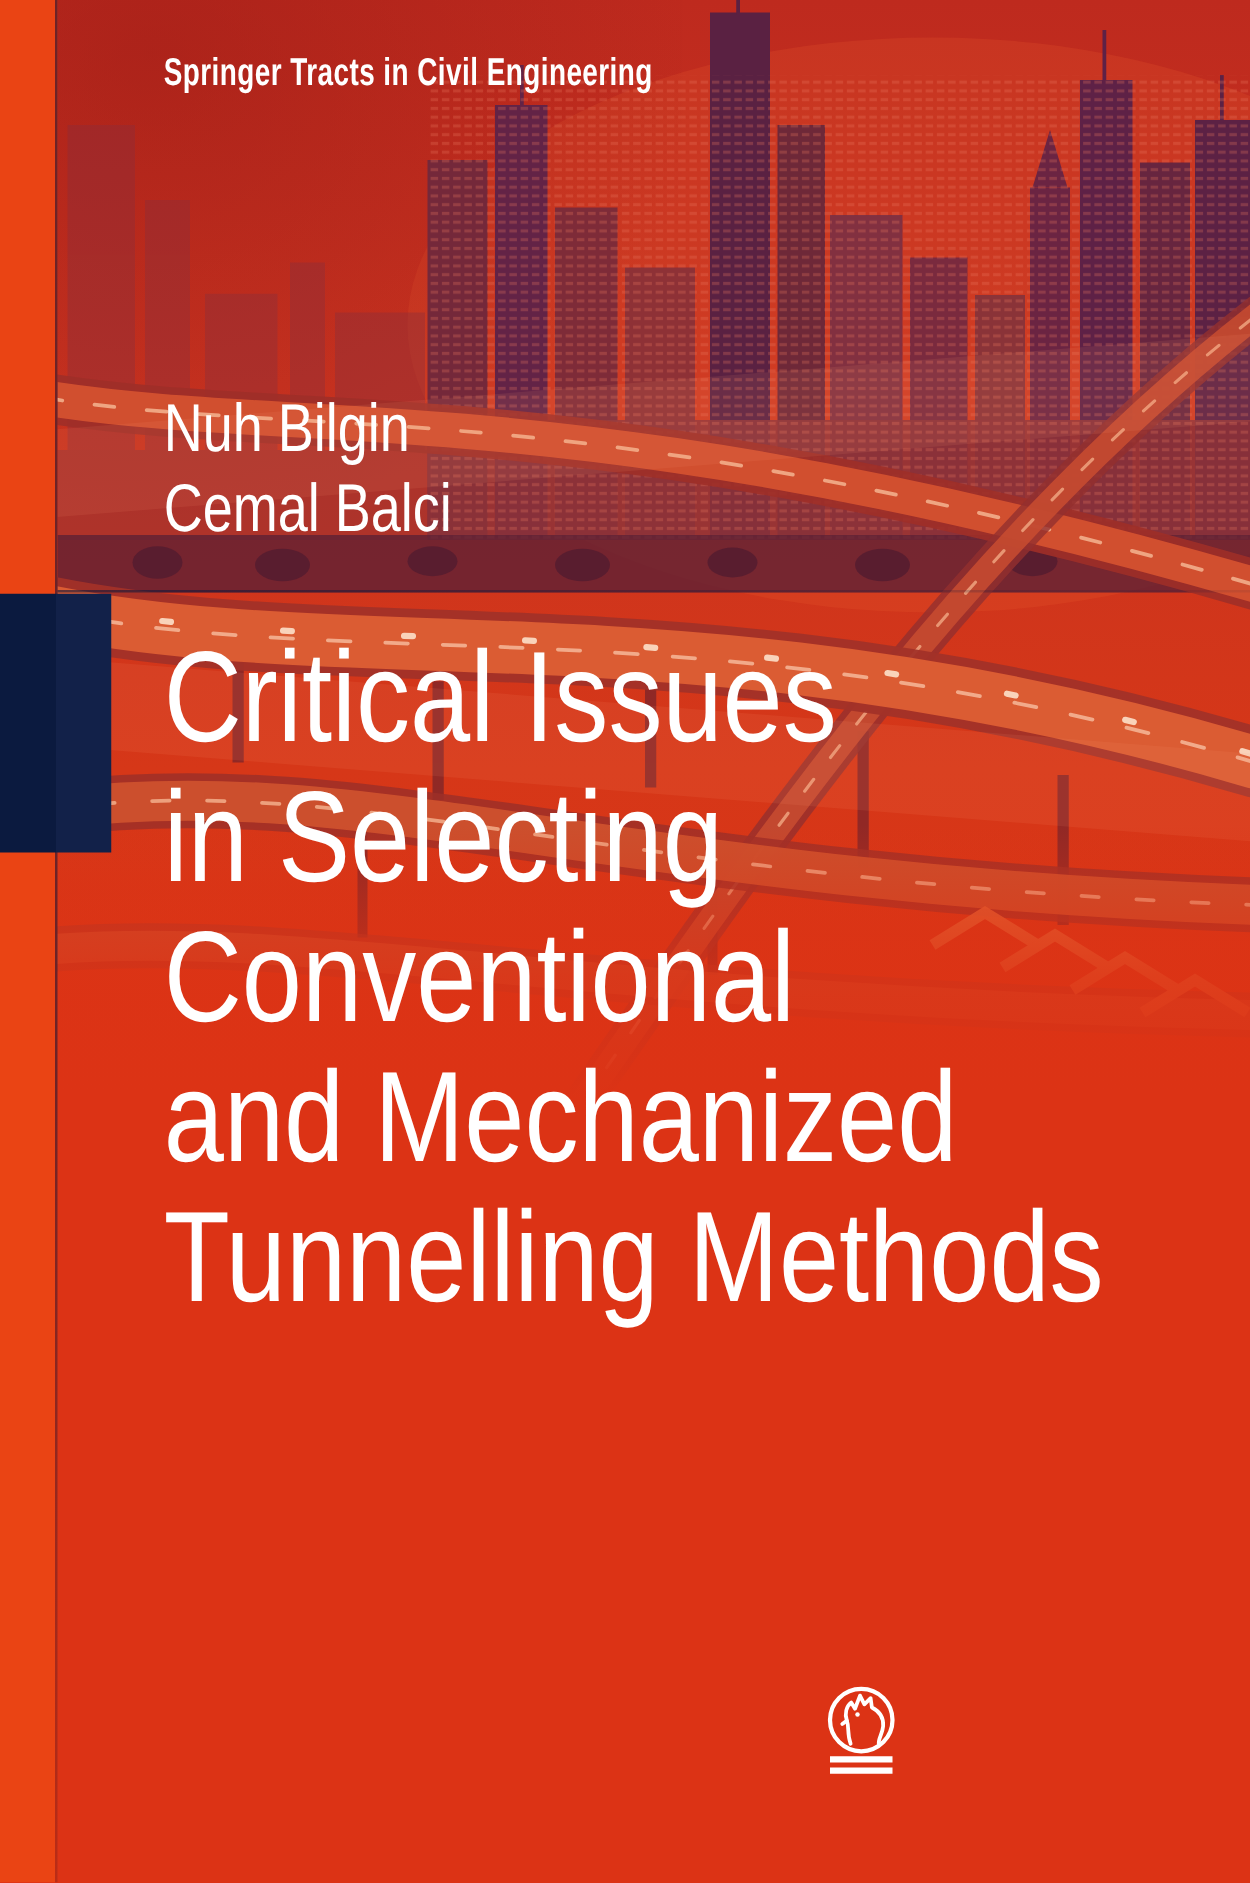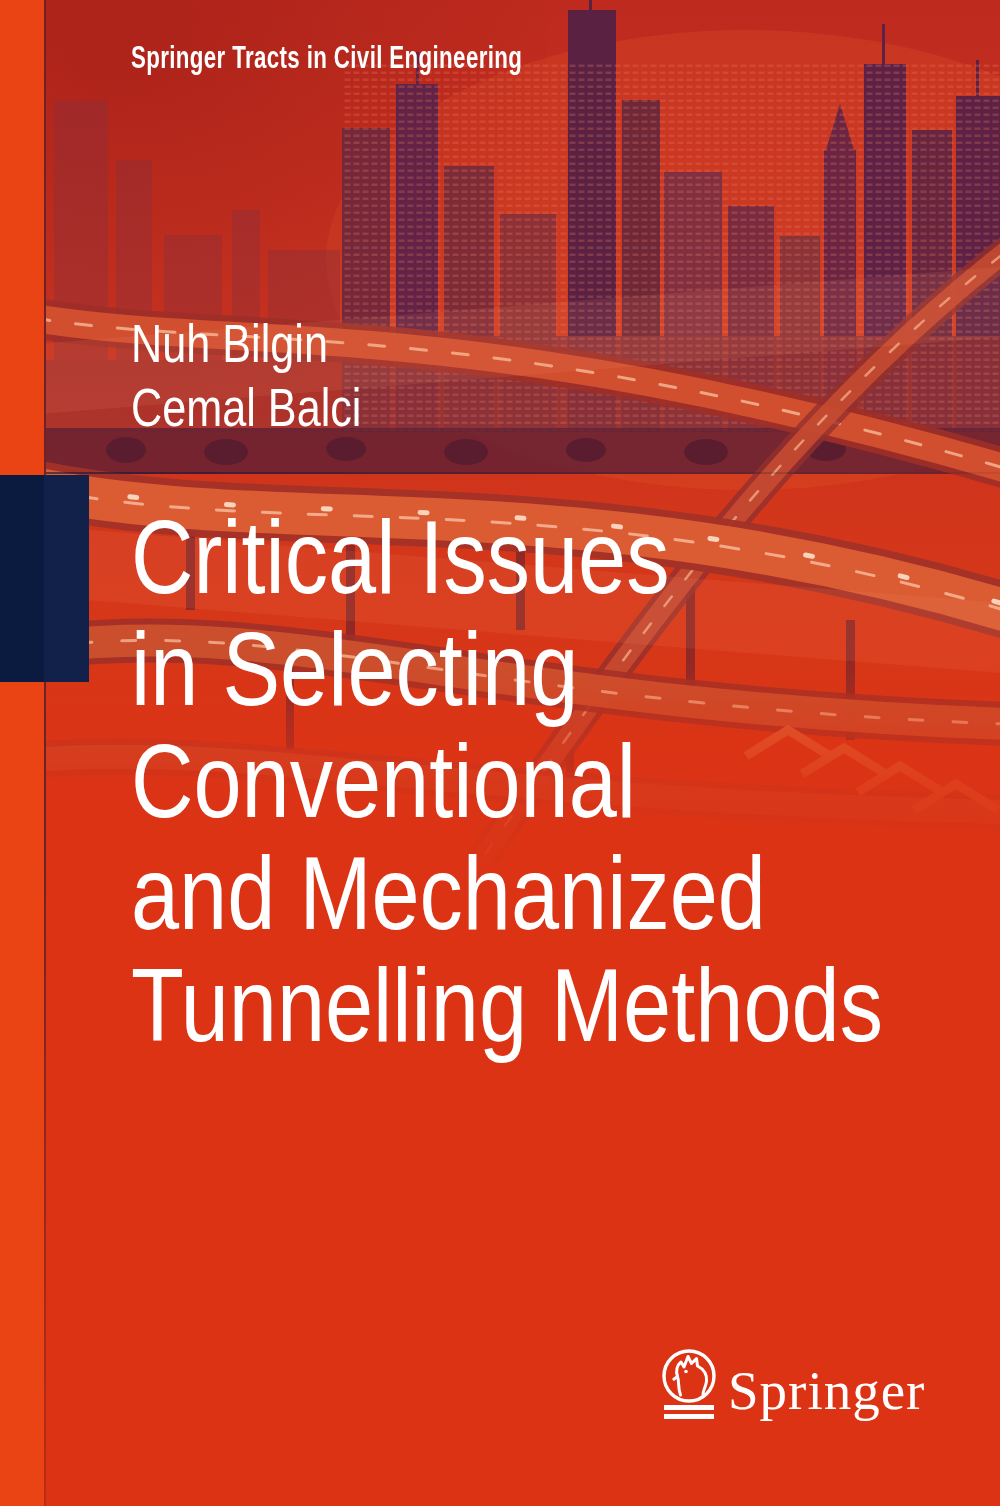--- a/index.html
+++ b/index.html
@@ -200,14 +200,13 @@
 
 <div class="publisher-logo">
   <svg width="58" height="76" viewBox="0 0 58 76">
     <circle cx="29" cy="28" r="25" fill="none" stroke="#FFFFFF" stroke-width="3.4"></circle>
     <path d="M20.5,47 C17.5,39 19.5,34 17.5,28.5 C15.5,23 17,17 21,14 L24,19 L28,8.5 L31.5,15.5 L36.5,10.5 L37.5,18 C43.5,21 47,26.5 46.5,33 C46,39 42.5,43 43,47" fill="none" stroke="#FFFFFF" stroke-width="3" stroke-linecap="round" stroke-linejoin="round"></path>
     <path d="M17.5,28.5 L13.8,31.2" fill="none" stroke="#FFFFFF" stroke-width="3" stroke-linecap="round"></path>
     <circle cx="26" cy="23.5" r="1.8" fill="#FFFFFF"></circle>
     <rect x="4" y="57" width="50" height="5" fill="#FFFFFF"></rect>
     <rect x="4" y="66" width="50" height="5" fill="#FFFFFF"></rect>
   </svg>
-  <span class="publisher-name">Springer</span>
 </div>
 
 </body></html>

